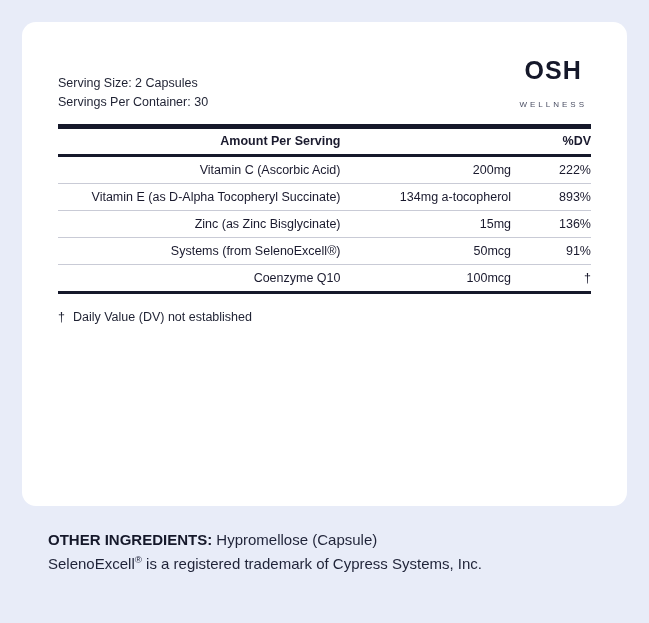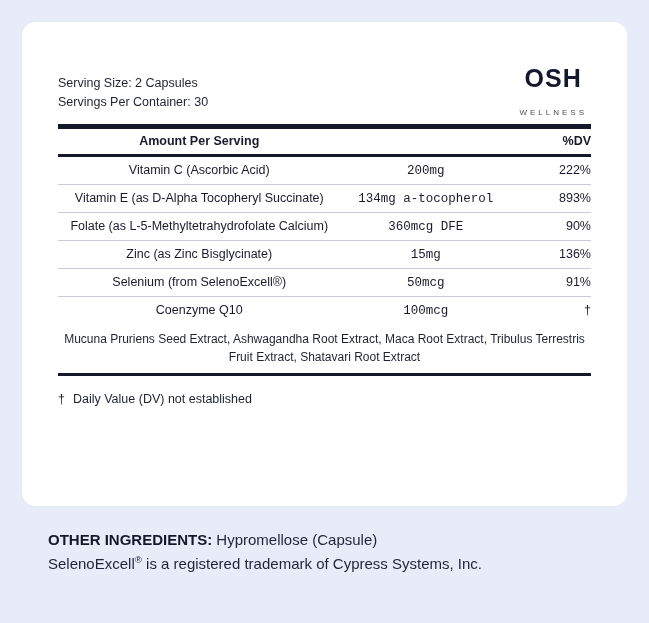--- a/index.html
+++ b/index.html
@@ -24,21 +24,21 @@
   .panel {
     background: #ffffff;
     border-radius: 14px;
     box-sizing: border-box;
     padding: 34px 36px 26px 36px;
     position: relative;
     height: 484px;
   }
   .brand {
     position: absolute;
-    top: 44px;
+    top: 36px;
     right: 40px;
     text-align: center;
   }
   .brand-name {
     font-size: 25px;
     font-weight: bold;
     letter-spacing: 1px;
     color: #15182a;
     line-height: 1;
   }
@@ -67,32 +67,32 @@
   }
   .rule-med {
     border-top: 3px solid #15182a;
   }
   table.facts {
     width: 100%;
     border-collapse: collapse;
     font-size: 12.5px;
   }
   table.facts th, table.facts td {
-    text-align: center;
+    text-align: right;
     padding: 6px 0 6px 0;
     vertical-align: baseline;
     font-weight: normal;
   }
   table.facts thead th {
     font-weight: bold;
     padding-top: 5px;
     padding-bottom: 6px;
   }
   table.facts .col-name { width: 53%; }
-  table.facts .col-amt { width: 32%; font-family: Liberation Mono, monospace; }
+  table.facts .col-amt { width: 32%; }
   table.facts .col-dv { width: 15%; text-align: right; }
   table.facts tbody tr td {
     border-top: 1px solid #c9cbd6;
   }
   table.facts tbody tr.first-row td {
     border-top: 3px solid #15182a;
   }
   .blend-head td {
     border-top: 3px solid #15182a !important;
     font-weight: normal;
@@ -157,41 +157,33 @@
           <td class="col-name">Vitamin C (Ascorbic Acid)</td>
           <td class="col-amt">200mg</td>
           <td class="col-dv">222%</td>
         </tr>
         <tr>
           <td class="col-name">Vitamin E (as D-Alpha Tocopheryl Succinate)</td>
           <td class="col-amt">134mg a-tocopherol</td>
           <td class="col-dv">893%</td>
         </tr>
         <tr>
-          <td class="col-name">Folate (as L-5-Methyltetrahydrofolate Calcium)</td>
-          <td class="col-amt">360mcg DFE</td>
-          <td class="col-dv">90%</td>
-        </tr>
-        <tr>
           <td class="col-name">Zinc (as Zinc Bisglycinate)</td>
           <td class="col-amt">15mg</td>
           <td class="col-dv">136%</td>
         </tr>
         <tr>
-          <td class="col-name">Selenium (from SelenoExcell®)</td>
+          <td class="col-name">Systems (from SelenoExcell®)</td>
           <td class="col-amt">50mcg</td>
           <td class="col-dv">91%</td>
         </tr>
         <tr>
           <td class="col-name">Coenzyme Q10</td>
           <td class="col-amt">100mcg</td>
           <td class="col-dv">†</td>
-        </tr>
-        <tr class="blend-list">
-          <td colspan="3">Mucuna Pruriens Seed Extract, Ashwagandha Root Extract, Maca Root Extract, Tribulus Terrestris Fruit Extract, Shatavari Root Extract</td>
         </tr>
       </tbody>
     </table>
 
     <div class="rule-med"></div>
 
     <div class="footnote">
       <span class="dag">†</span><span>Daily Value (DV) not established</span>
     </div>
 

